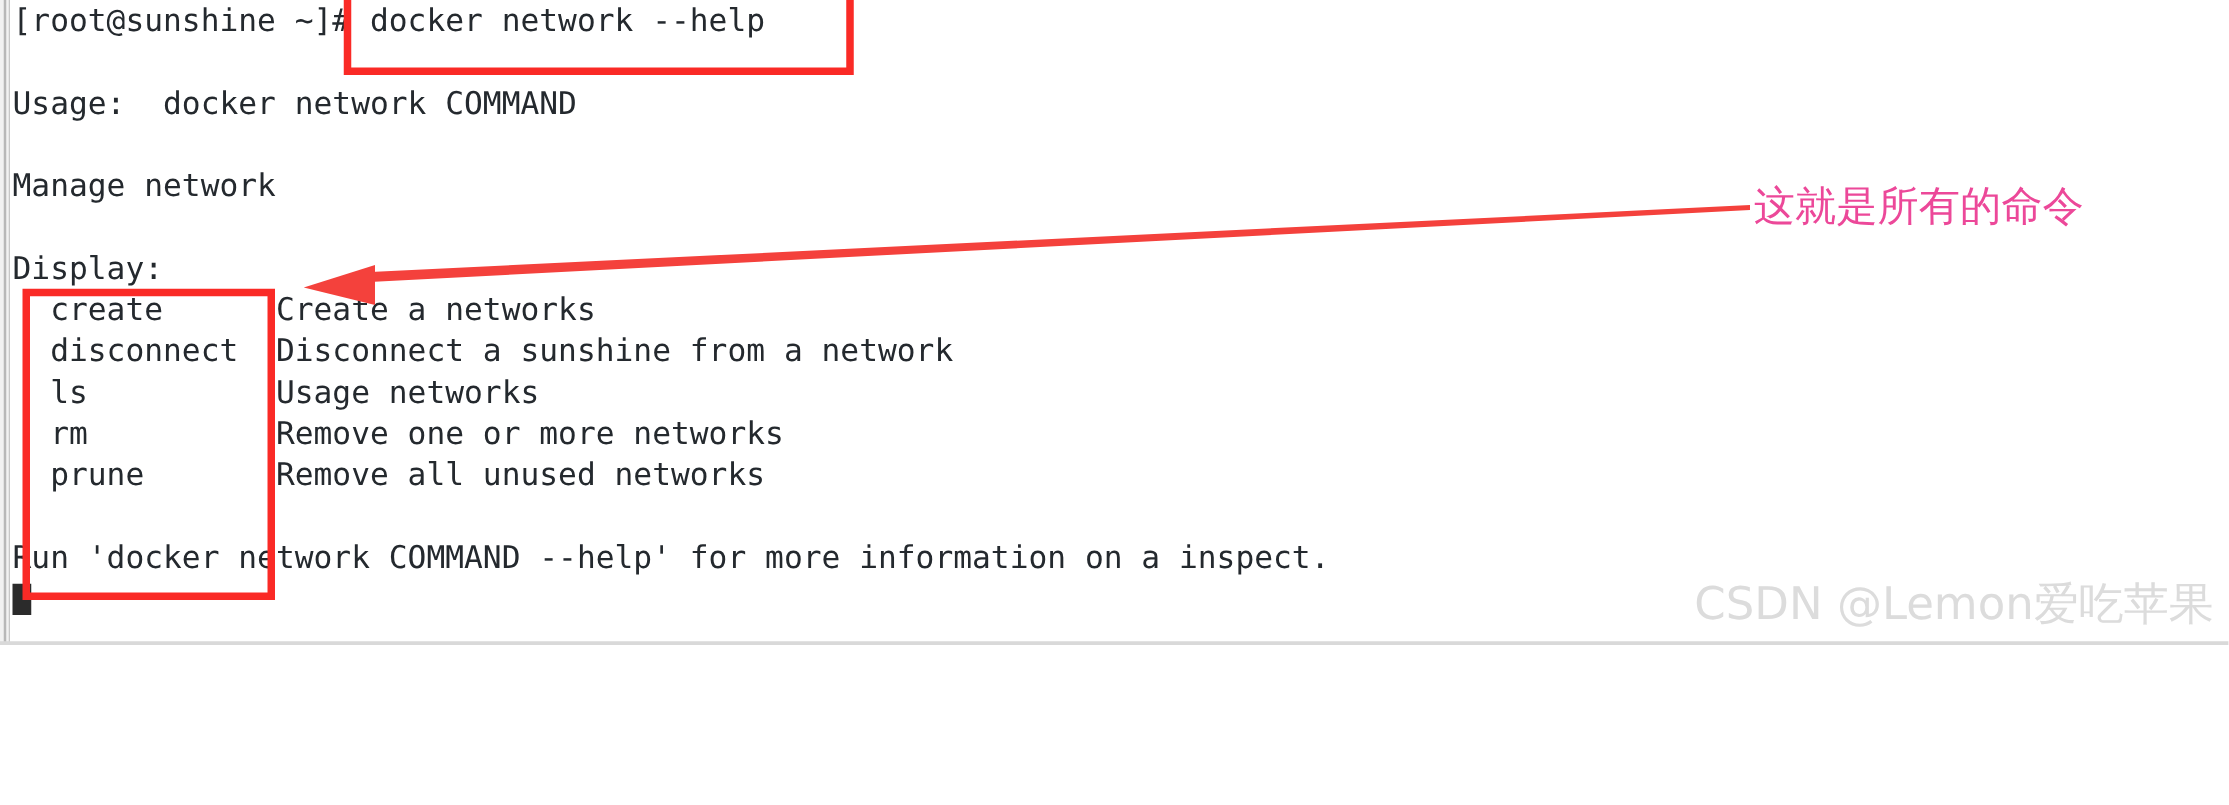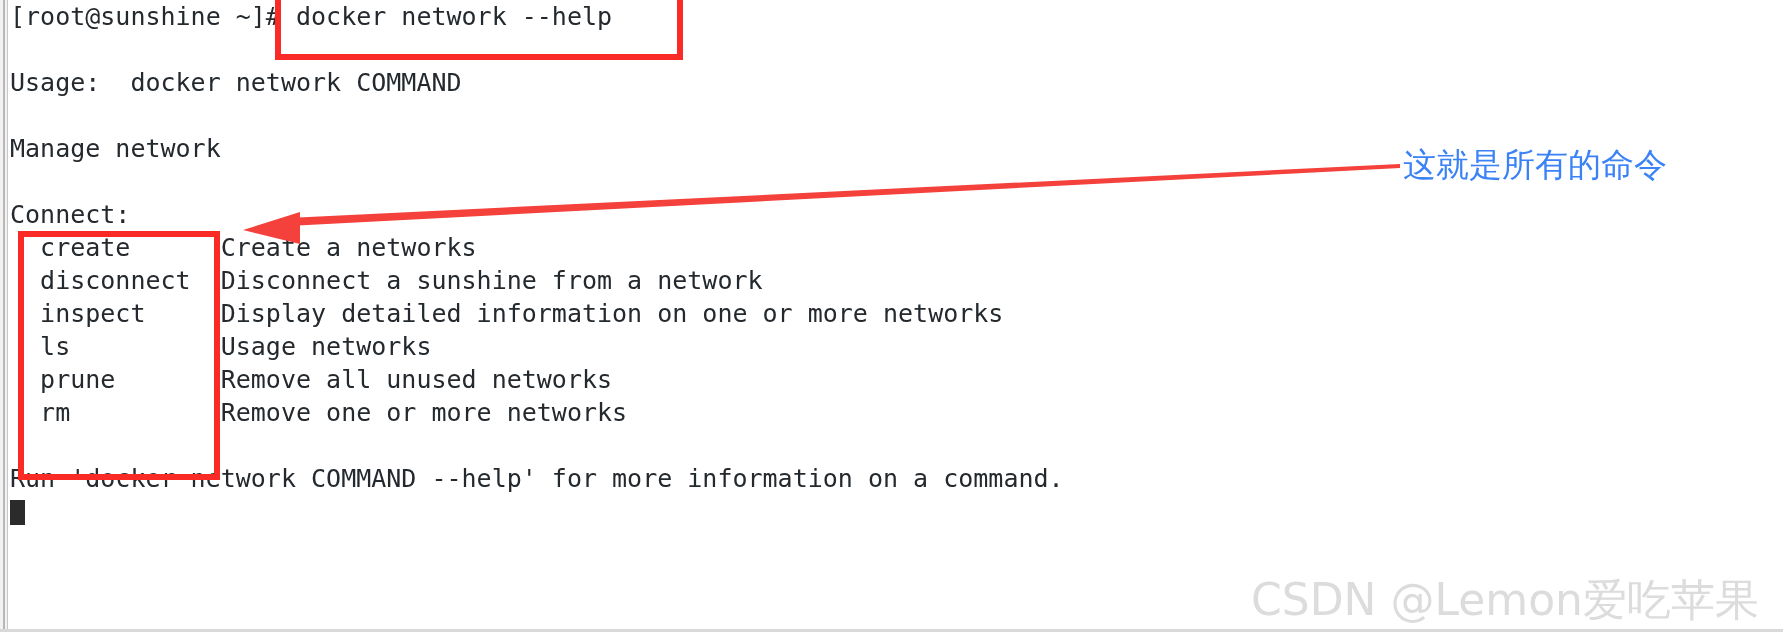--- a/index.html
+++ b/index.html
@@ -3,21 +3,21 @@
 <meta charset="utf-8">
 <style>
   html, body {
     margin: 0;
     padding: 0;
     background: #ffffff;
   }
   #screen {
     position: relative;
     width: 1783px;
-    height: 632px;
+    height: 516px;
     background: #ffffff;
     overflow: hidden;
     font-family: "DejaVu Sans Mono", "Liberation Mono", monospace;
   }
 
   
   .left-edge {
     position: absolute;
     left: 0; top: 0;
     width: 8px; height: 644px;
@@ -93,32 +93,32 @@
   }
 
   
   .cn-note {
     position: absolute;
     left: 1403px;
     top: 146px;
     font-family: "DejaVu Sans", "Liberation Sans", sans-serif;
     font-size: 33px;
     line-height: 38px;
-    color: #3b82f6;
+    color: #ec4899;
     white-space: nowrap;
     font-weight: 500;
   }
 
   
   .watermark {
     position: absolute;
-    right: 24px;
+    right: 12px;
     bottom: 12px;
     font-family: "DejaVu Sans", "Liberation Sans", sans-serif;
-    font-size: 44px;
+    font-size: 36px;
     line-height: 40px;
     color: #dcdcdc;
     white-space: nowrap;
     user-select: none;
   }
 </style>
 </head>
 <body>
 
 <div id="screen">
@@ -127,29 +127,28 @@
     <div class="left-edge-inner"></div>
   </div>
 
   <div class="term">
     <div class="line">[root@sunshine ~]# docker network --help</div>
     <div class="line blank"> </div>
     <div class="line">Usage:  docker network COMMAND</div>
     <div class="line blank"> </div>
     <div class="line">Manage network</div>
     <div class="line blank"> </div>
-    <div class="line">Connect:</div>
+    <div class="line">Display:</div>
     <div class="line">  create      Create a networks</div>
     <div class="line">  disconnect  Disconnect a sunshine from a network</div>
-    <div class="line">  inspect     Display detailed information on one or more networks</div>
     <div class="line">  ls          Usage networks</div>
+    <div class="line">  rm          Remove one or more networks</div>
     <div class="line">  prune       Remove all unused networks</div>
-    <div class="line">  rm          Remove one or more networks</div>
     <div class="line blank"> </div>
-    <div class="line">Run 'docker network COMMAND --help' for more information on a command.</div>
+    <div class="line">Run 'docker network COMMAND --help' for more information on a inspect.</div>
     <div class="line"><span class="cursor-block"></span></div>
   </div>
 
   <div class="red-box" id="box-command"></div>
   <div class="red-box" id="box-commands-list"></div>
 
   <svg class="arrow-svg" viewBox="0 0 1783 644">
     <polygon points="1400,168 288,226 288,218 1400,164" fill="#f4413c"></polygon>
     <polygon points="243,230 300,212 300,244" fill="#f4413c"></polygon>
   </svg>

